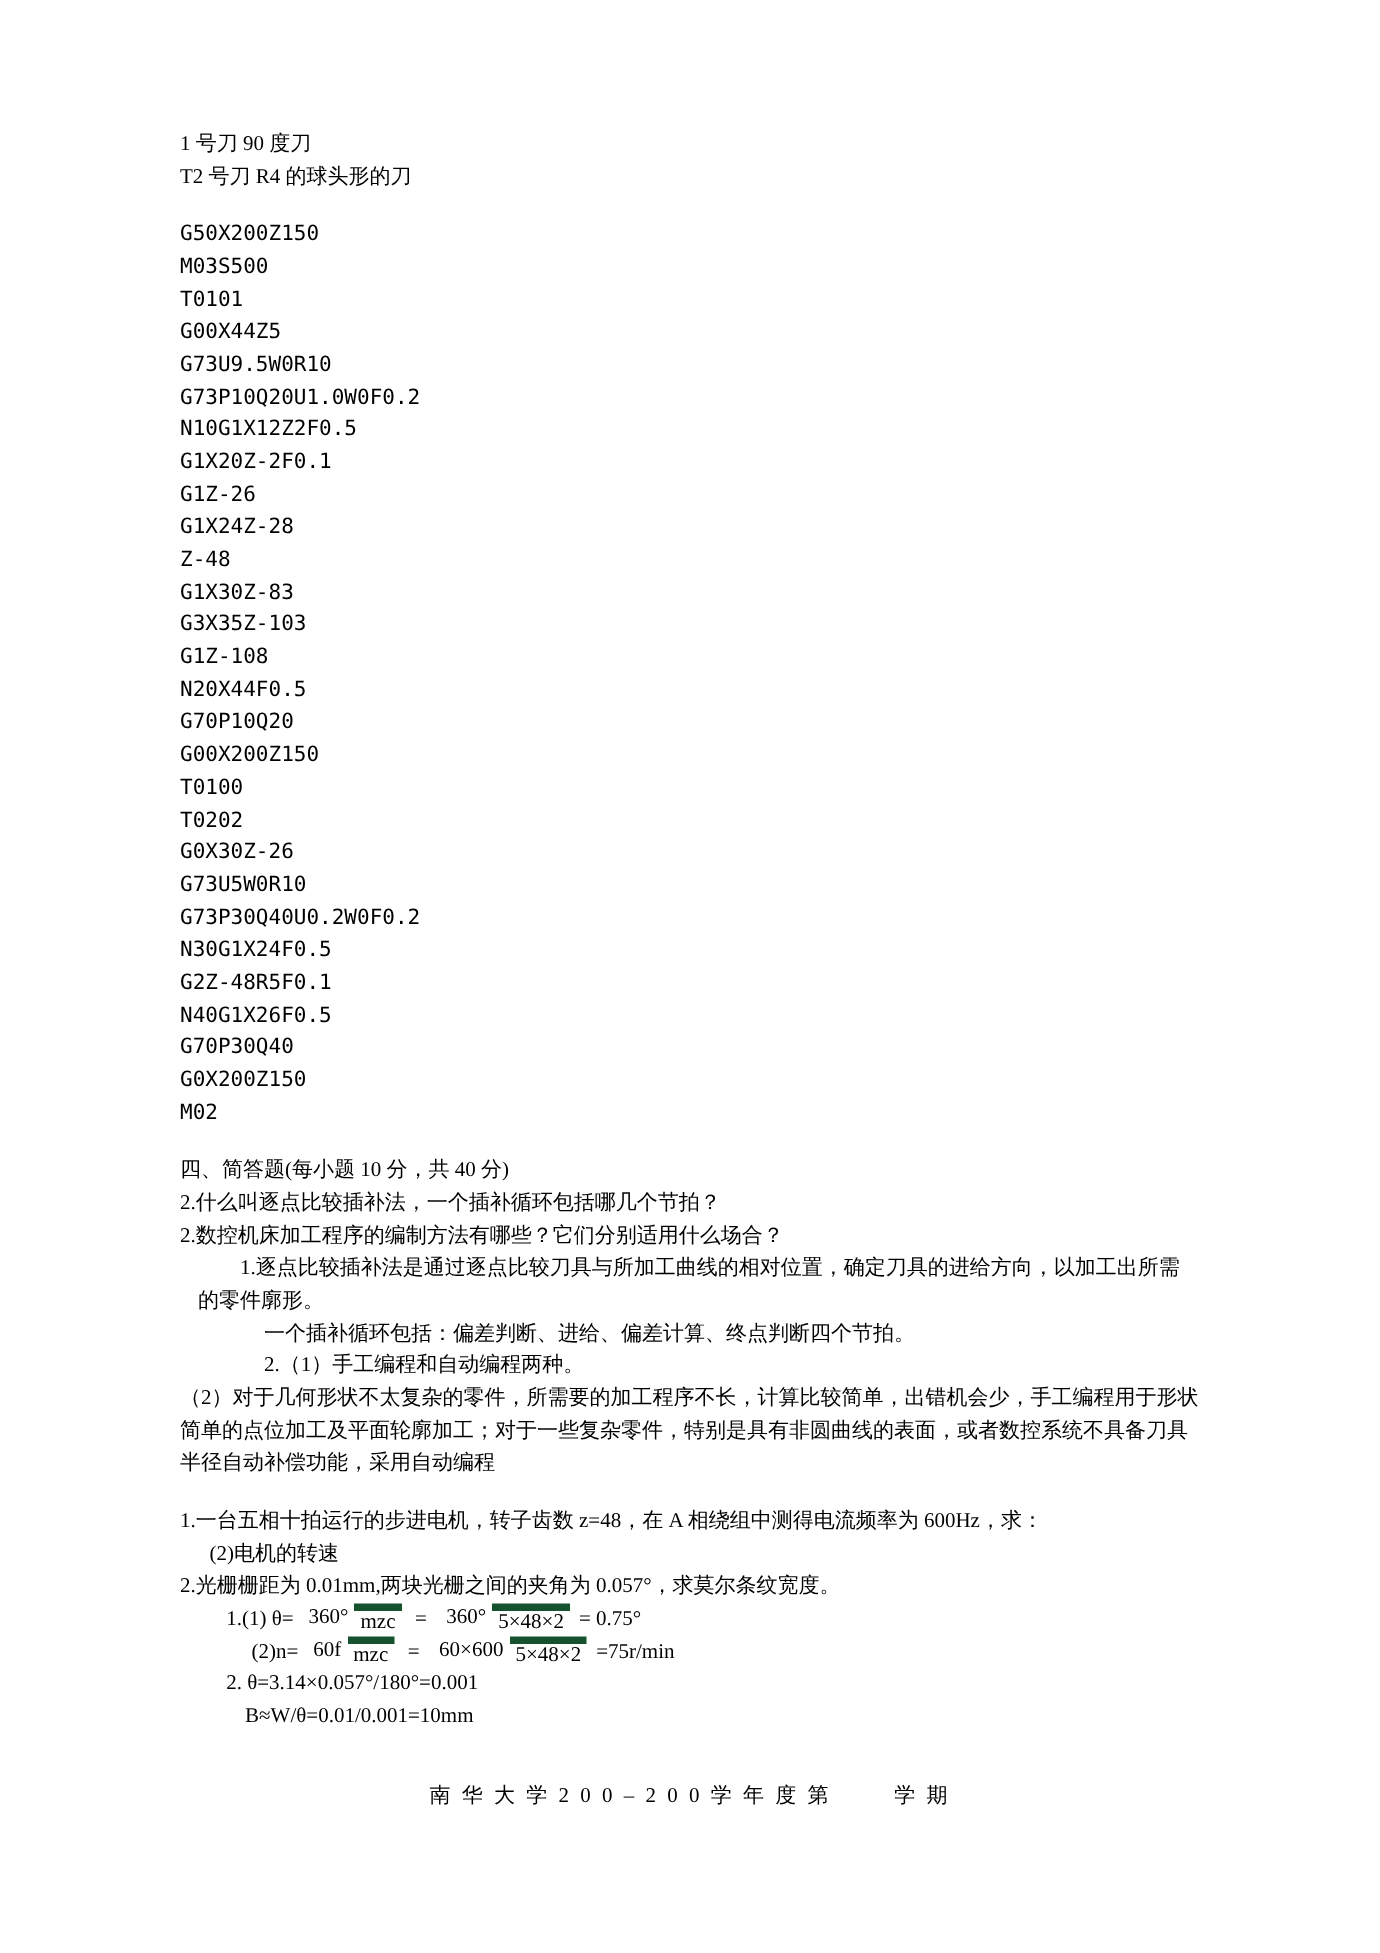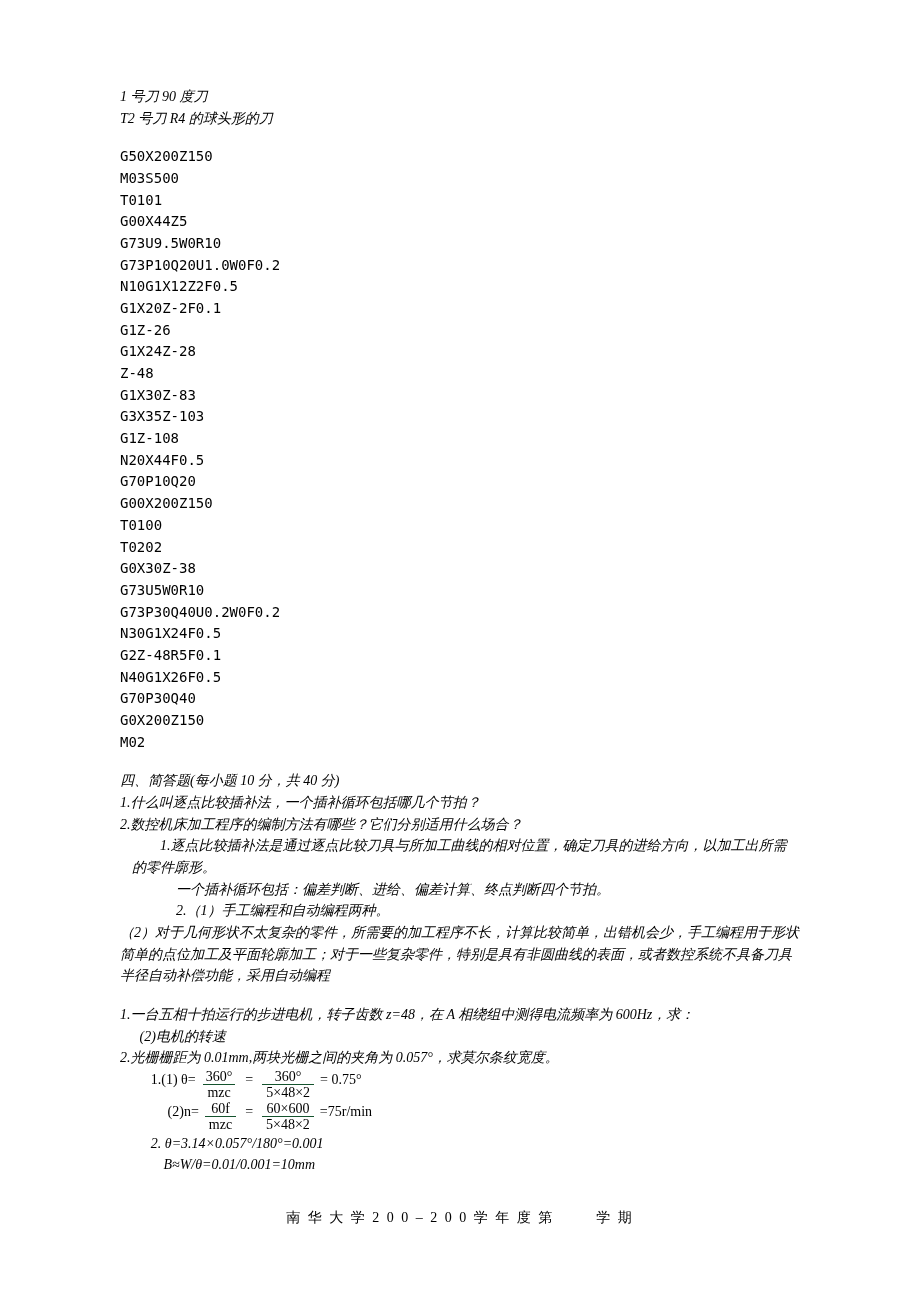--- a/index.html
+++ b/index.html
@@ -17,21 +17,20 @@
     box-sizing: border-box;
     padding: 86px 120px 40px 120px;
     position: relative;
   }
   .codeblock {
     white-space: pre;
     font-family: "SimSun", "宋体", monospace;
   }
   .para {
     margin: 0;
-    font-style: italic;
   }
   .indent1 {
     text-indent: 2em;
     margin-left: 12px;
   }
   .indent2 {
     text-indent: 4em;
   }
   .sub-indent {
     padding-left: 1.4em;
@@ -40,31 +39,31 @@
     height: 1.2em;
   }
   .formula-line {
     display: flex;
     align-items: flex-start;
     gap: 4px;
     margin-left: 2.2em;
   }
   .frac {
     display: inline-flex;
-    flex-direction: column;
+    flex-direction: row;
     align-items: center;
     vertical-align: middle;
     line-height: 1.1;
     margin: 0 2px;
   }
   .frac .num {
     padding: 0 4px;
   }
   .frac .den {
-    border-top: 1px solid #14532d;
+    border-top: 5px solid #14532d;
     padding: 0 4px;
   }
   .eq {
     padding: 0 3px;
   }
   .footer-block {
     margin-top: 2.2em;
     text-align: center;
   }
   .footer-line1 {
@@ -93,34 +92,34 @@
 G1X24Z-28
 Z-48
 G1X30Z-83
 G3X35Z-103
 G1Z-108
 N20X44F0.5
 G70P10Q20
 G00X200Z150
 T0100
 T0202
-G0X30Z-38
+G0X30Z-26
 G73U5W0R10
 G73P30Q40U0.2W0F0.2
 N30G1X24F0.5
 G2Z-48R5F0.1
 N40G1X26F0.5
 G70P30Q40
 G0X200Z150
 M02</div>
 
   <div class="section-gap"></div>
 
   <p class="para">四、简答题(每小题 10 分，共 40 分)</p>
-  <p class="para">1.什么叫逐点比较插补法，一个插补循环包括哪几个节拍？</p>
+  <p class="para">2.什么叫逐点比较插补法，一个插补循环包括哪几个节拍？</p>
   <p class="para">2.数控机床加工程序的编制方法有哪些？它们分别适用什么场合？</p>
   <p class="para indent1">1.逐点比较插补法是通过逐点比较刀具与所加工曲线的相对位置，确定刀具的进给方向，以加工出所需的零件廓形。</p>
   <p class="para indent2">一个插补循环包括：偏差判断、进给、偏差计算、终点判断四个节拍。</p>
   <p class="para indent2">2.（1）手工编程和自动编程两种。</p>
   <p class="para">（2）对于几何形状不太复杂的零件，所需要的加工程序不长，计算比较简单，出错机会少，手工编程用于形状简单的点位加工及平面轮廓加工；对于一些复杂零件，特别是具有非圆曲线的表面，或者数控系统不具备刀具半径自动补偿功能，采用自动编程</p>
 
   <div class="section-gap"></div>
 
   <p class="para">1.一台五相十拍运行的步进电机，转子齿数 z=48，在 A 相绕组中测得电流频率为 600Hz，求：</p>
   <p class="para sub-indent">(2)电机的转速</p>

